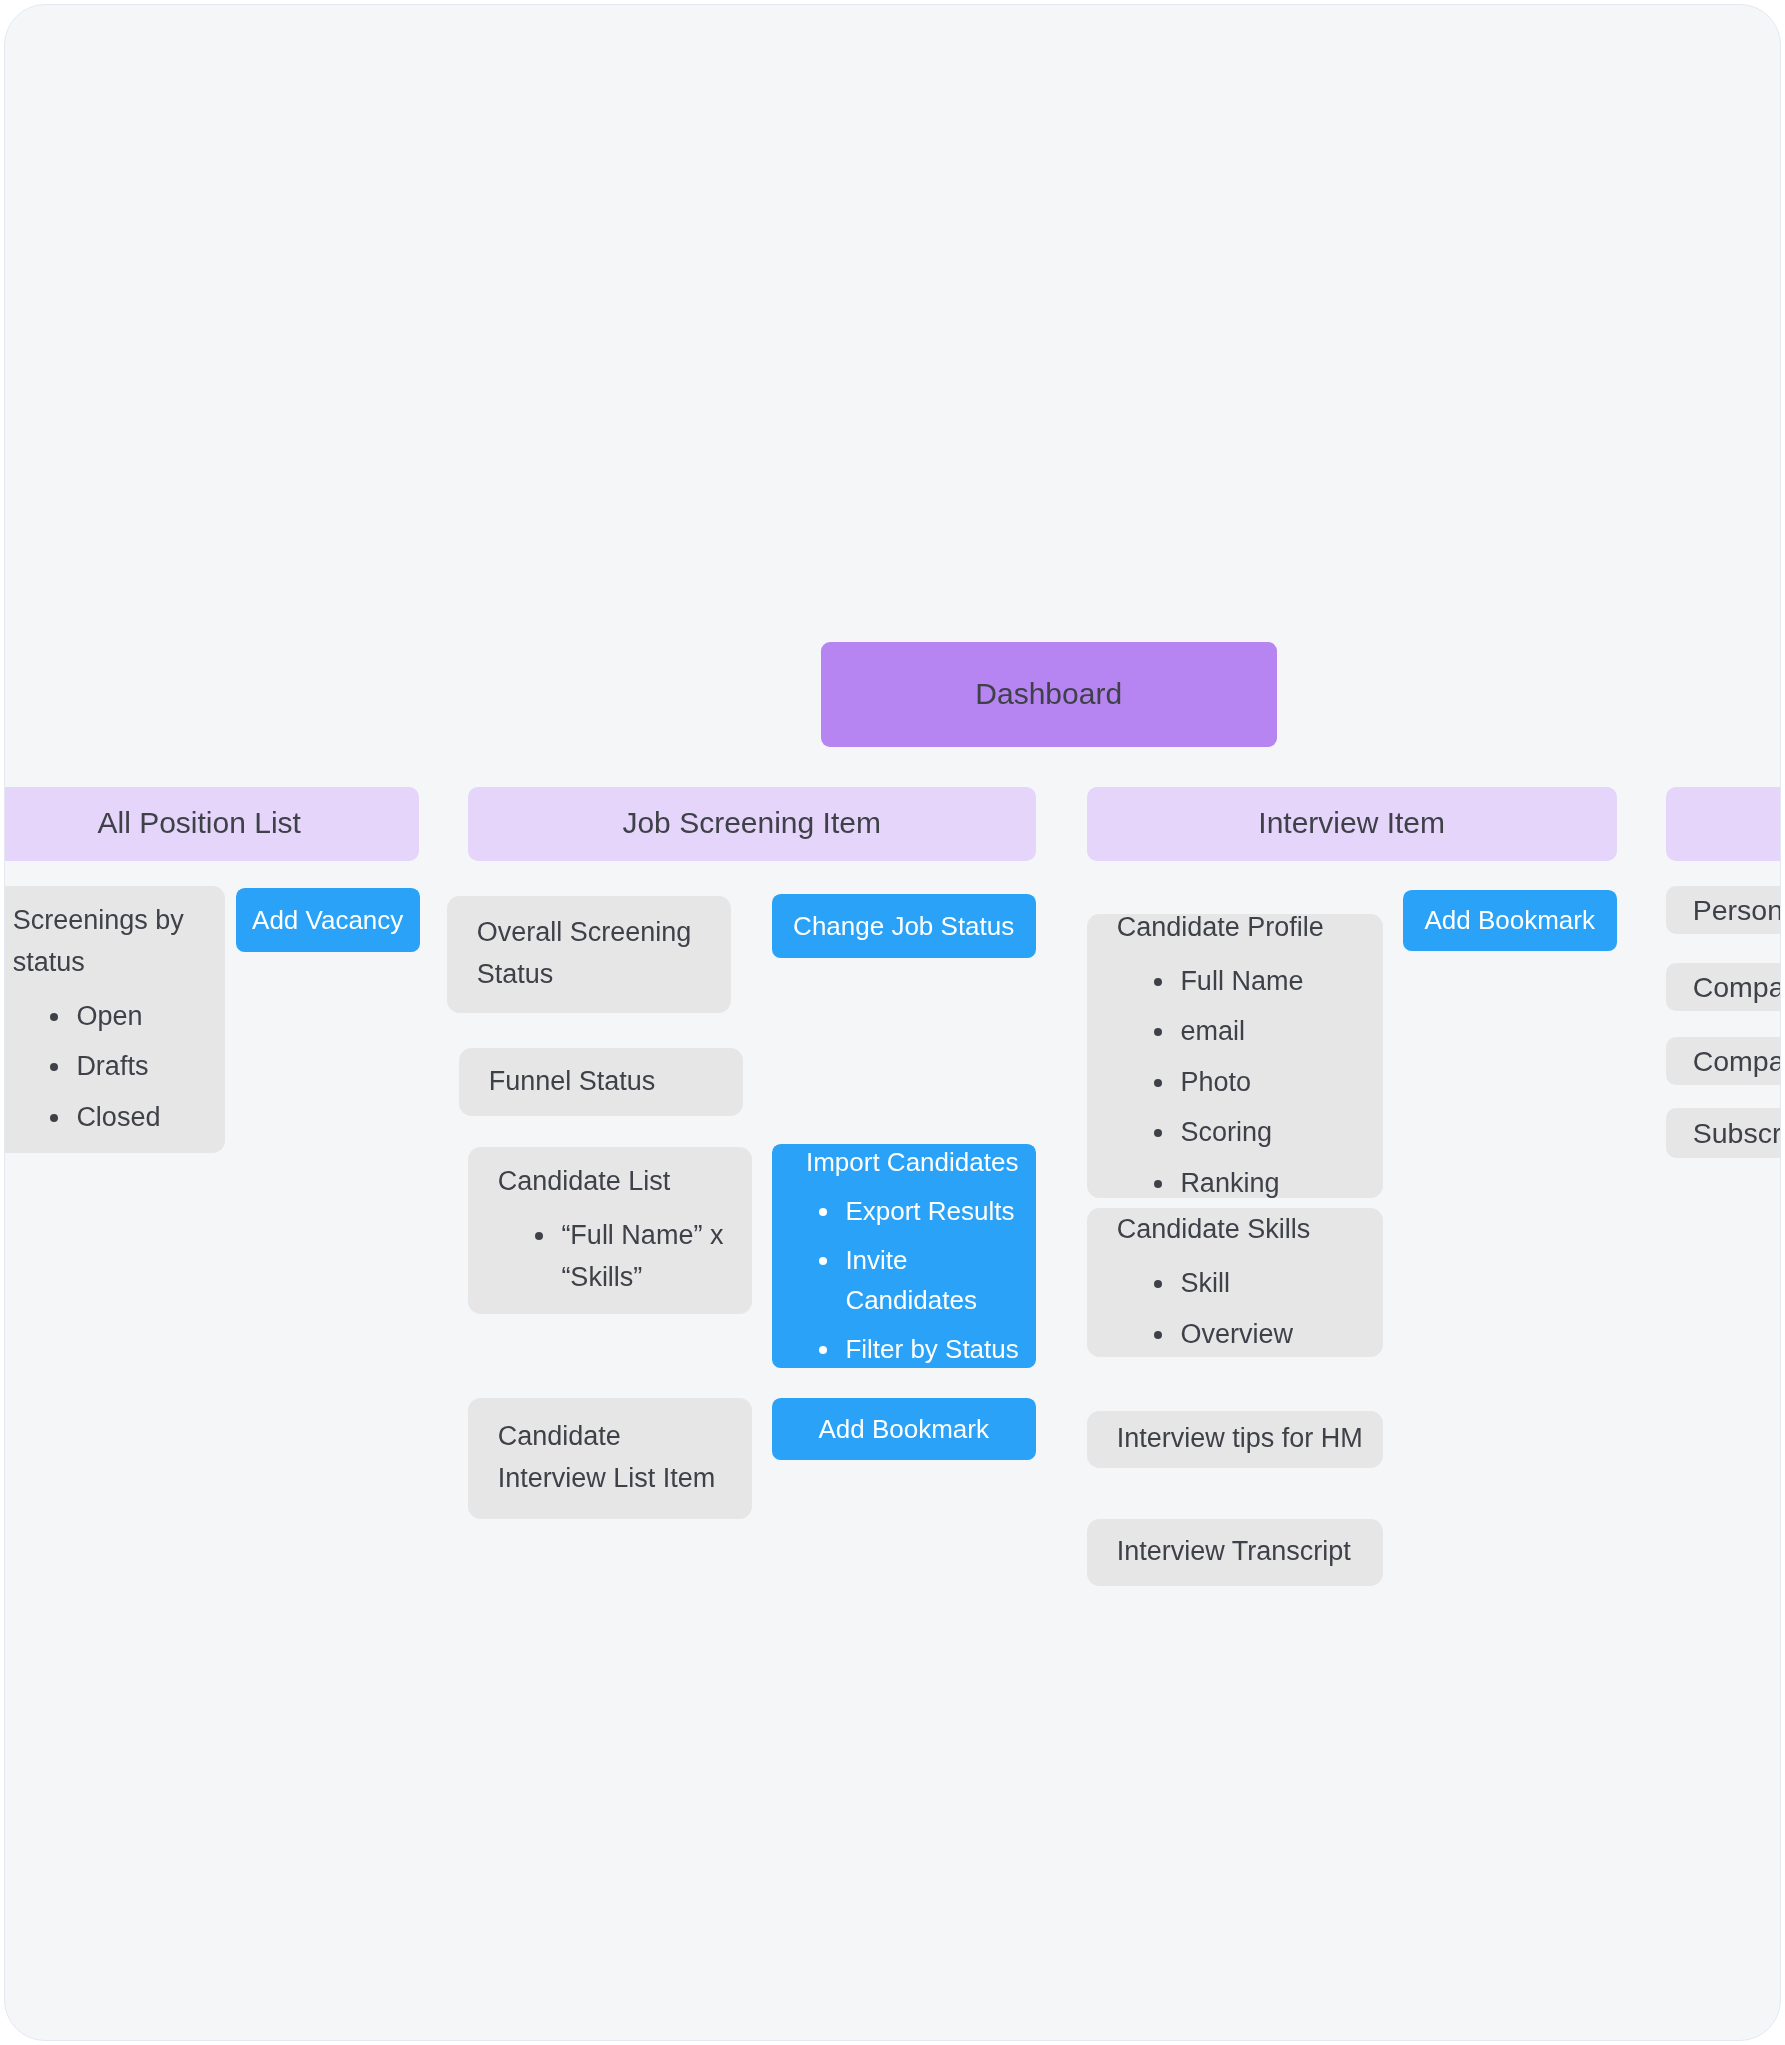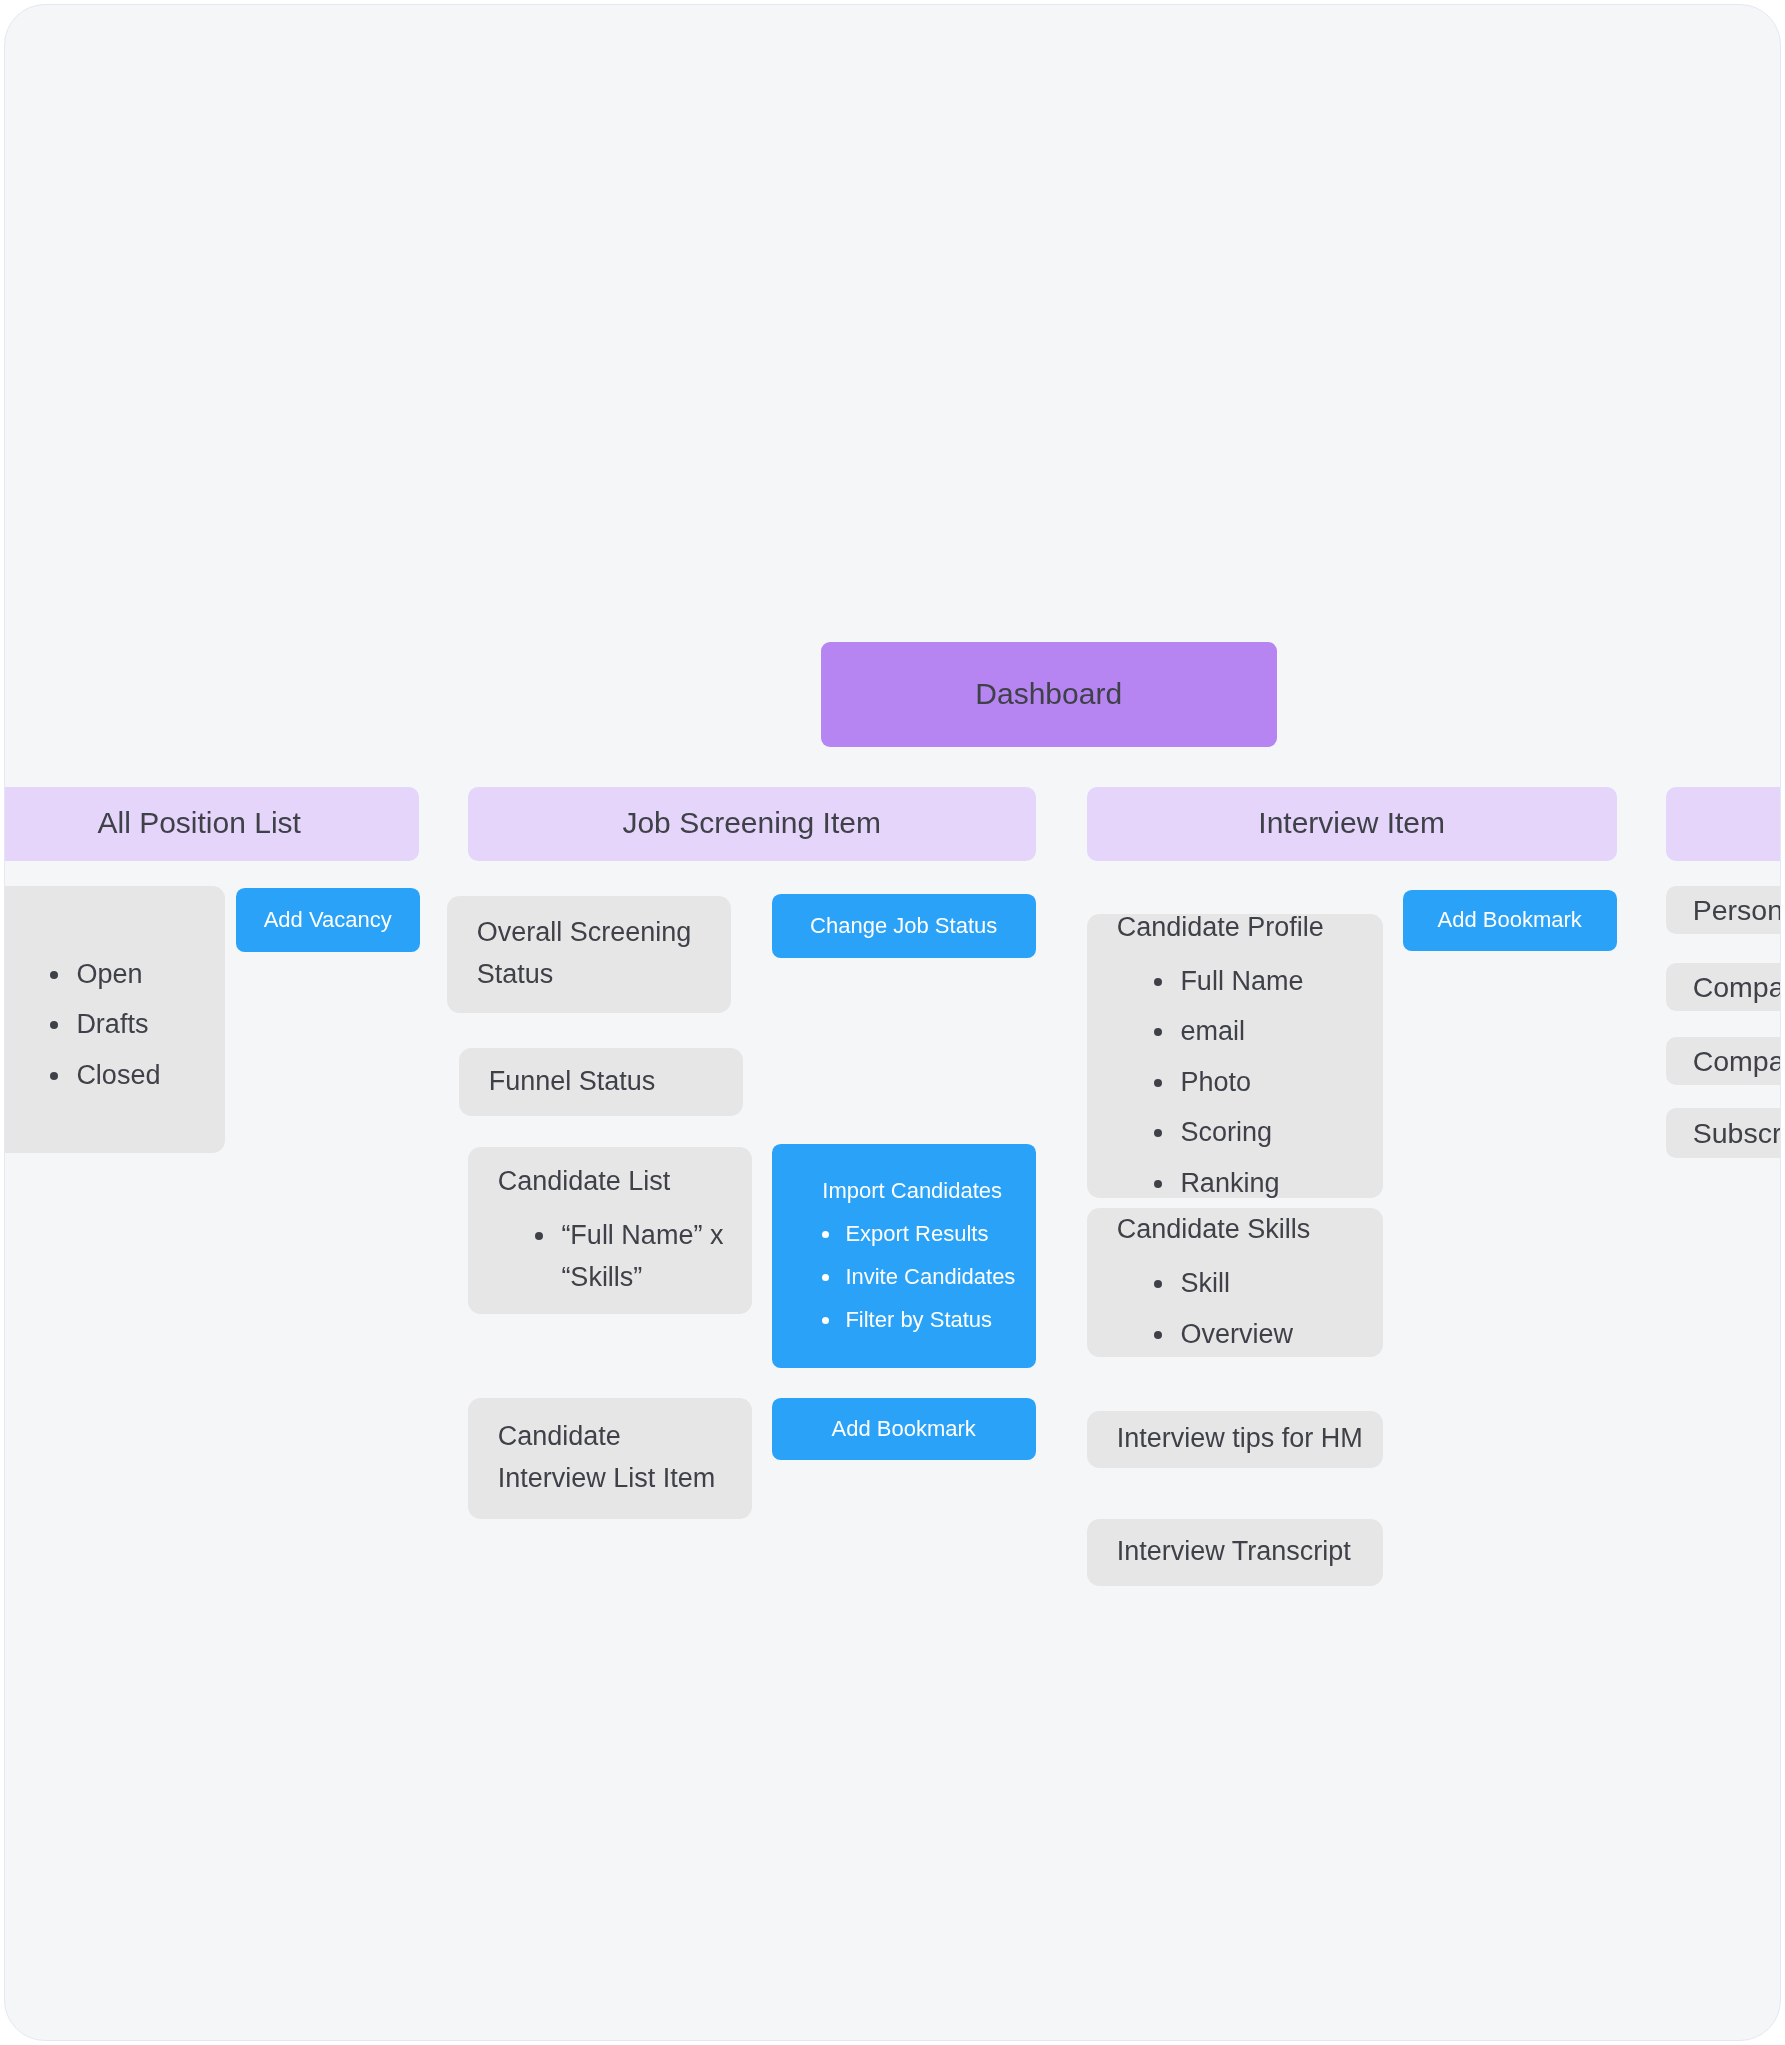--- a/index.html
+++ b/index.html
@@ -50,21 +50,21 @@
   .card {
     background: #e6e6e7;
     font-size: 27px;
     padding: 12.4px 17.4px 12.4px 30px;
     border-radius: 12.4px;
   }
   .card.single { white-space: nowrap; }
   .action {
     background: #29a2f8;
     color: #ffffff;
-    font-size: 22px;
+    font-size: 26px;
     align-items: center;
     border-radius: 8.7px;
   }
   .action.tall { align-items: stretch; }
   .action-body {
     width: 100%;
     padding: 16px 15px 16px 32px;
     box-sizing: border-box;
   }
   .action-body .title { display: block; text-align: center; }
@@ -128,20 +128,21 @@
       <span>Job Screening Item</span>
     </div>
     <div class="node header n-h2">
       <span>Interview Item</span>
     </div>
     <div class="node header n-h3">
       <span></span>
     </div>
 
     <div class="node card n-screenings">
+      <span class="title">Screenings by status</span>
       <ul class="blist">
         <li>Open</li>
         <li>Drafts</li>
         <li>Closed</li>
       </ul>
     </div>
     <div class="node action n-add-vacancy">
       <span>Add Vacancy</span>
     </div>
 

